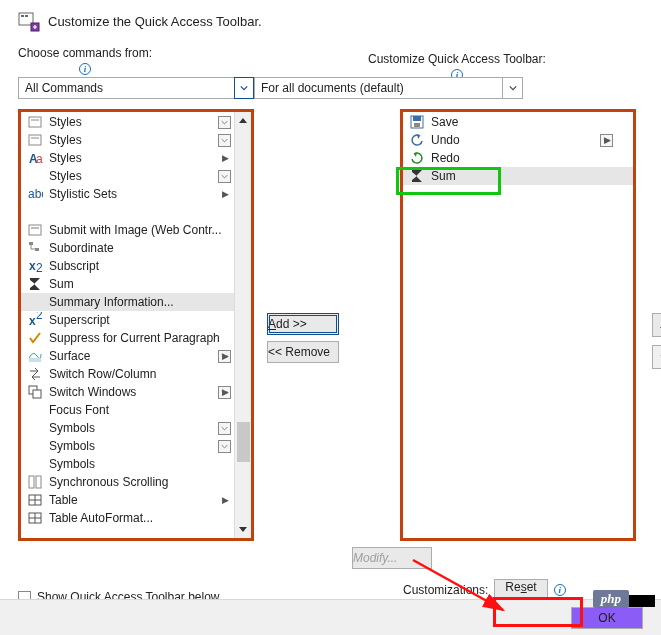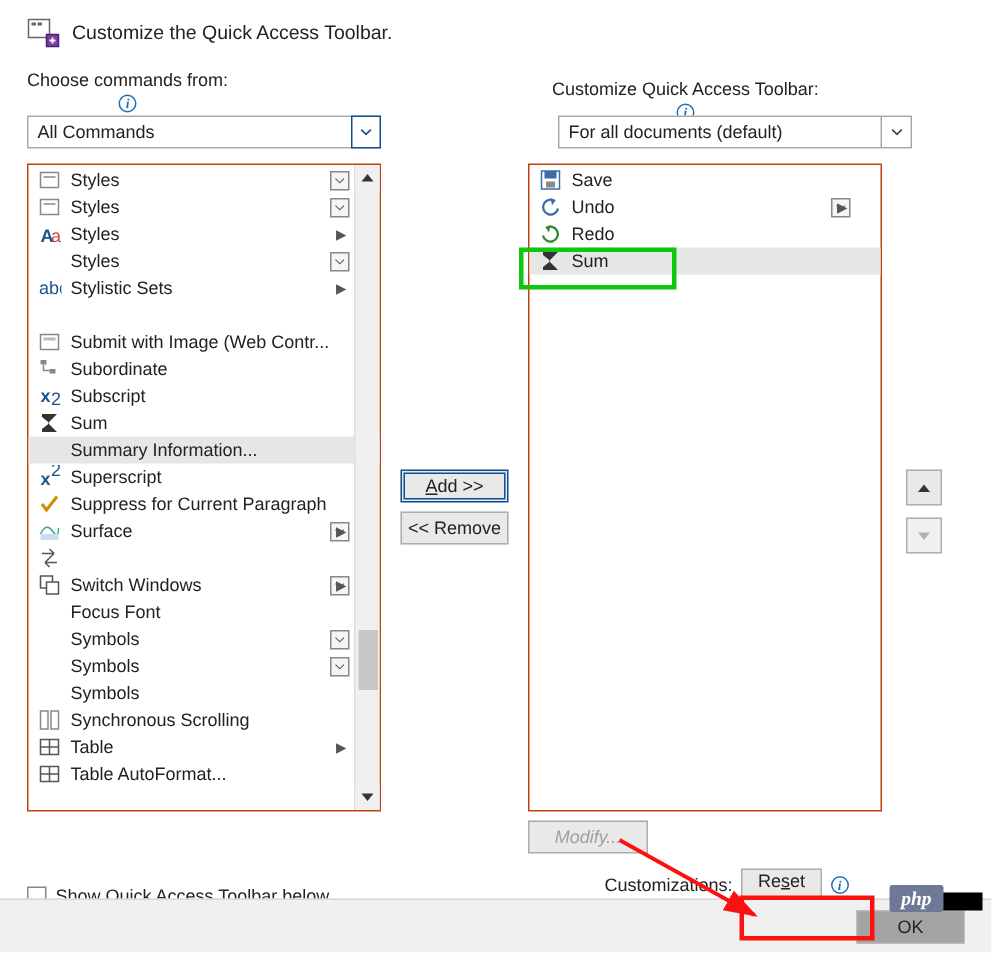--- a/index.html
+++ b/index.html
@@ -3,59 +3,59 @@
 <meta charset="utf-8">
 <style>
 * { box-sizing: border-box; font-family: "Segoe UI", Tahoma, sans-serif; font-size: 12px; }
 body { margin: 0; background: #fff; width: 661px; height: 635px; position: relative; color: #222; }
 .header { display: flex; align-items: center; padding: 10px 18px 6px; }
 .header-icon { width: 22px; height: 22px; margin-right: 8px; display: flex; align-items: center; justify-content: center; }
 .header-title { font-size: 13px; }
 .row-labels { display: flex; padding: 8px 18px 0; gap: 340px; }
 .lbl { display: flex; align-items: center; gap: 3px; flex-direction: column; }
 .info { display:inline-flex; width:12px; height:12px; border:1px solid #1a6fb8; border-radius:50%; color:#1a6fb8; font-size:9px; align-items:center; justify-content:center; font-style: italic; font-weight: bold; font-family: Georgia, serif; }
-.selects { display:flex; padding: 2px 18px 6px; gap: 118px; }
+.selects { display:flex; padding: 2px 18px 6px; }
 .combo { position: relative; border:1px solid #aaa; height:22px; display:flex; align-items:center; padding:0 22px 0 6px; background:#fff; }
 .combo.left { width:236px; }
-.combo.right { width:236px; }
+.combo.right { width:269px; }
 .combo .arrow { position:absolute; right:0; top:0; width:20px; height:100%; border-left:1px solid #aaa; display:flex; align-items:center; justify-content:center; }
 .combo.left .arrow { border:1px solid #0f4e8f; background:#fff; right:-1px; top:-1px; height:22px; }
 .combo .arrow svg { width:8px; height:8px; }
 .body { display:flex; padding: 4px 18px 0; gap:12px; align-items:flex-start; }
-.listbox { border:1px solid #c2410c; background:#fff; position:relative; }
+.listbox { border:3px solid #c2410c; background:#fff; position:relative; }
 .listbox.left { width:236px; height:432px; }
 .listbox.right { width:236px; height:432px; }
 .scroll { position:absolute; right:0; top:0; width:17px; height:100%; background:#f0f0f0; border-left:1px solid #ddd; }
 .scroll .btn { height:17px; background:#f0f0f0; display:flex; align-items:center; justify-content:center; }
 .scroll .thumb { position:absolute; left:2px; width:13px; background:#c8c8c8; }
 .items { padding:1px 0; }
 .item { display:flex; align-items:center; height:18px; padding-left:6px; gap:6px; position:relative; }
 .item.selected { background:#e6e6e6; }
 .item .icon { width:16px; height:16px; display:flex; align-items:center; justify-content:center; flex-shrink:0; }
 .item .txt { white-space:nowrap; overflow:hidden; text-overflow:ellipsis; flex:1; }
 .item .dd { width:13px; height:13px; border:1px solid #888; margin-right:20px; display:flex; align-items:center; justify-content:center; background:#f5f5f5; }
 .item .fly { position:absolute; right:22px; font-size:9px; color:#555; }
 .mid-col { display:flex; flex-direction:column; gap:6px; margin-top:204px; width:74px; align-items:center; }
-.btn-std { border:1px solid #adadad; background:#e9e9e9; height:22px; width:72px; display:flex; align-items:center; justify-content:center; cursor:default; }
+.btn-std { border:1px solid #adadad; background:#e9e9e9; height:22px; width:72px; display:flex; align-items:center; justify-content:flex-start; cursor:default; }
 .btn-std.focused { border:1px solid #0f4e8f; outline:1px solid #0f4e8f; outline-offset:-3px; }
 .btn-std.disabled { color:#a0a0a0; }
 .right-col { position:relative; }
-.right-list-wrap { position:relative; }
+.right-list-wrap { position:relative;margin-left:48px; }
 .green-box { position:absolute; border:3px solid #10c610; left:-7px; top:55px; width:105px; height:28px; pointer-events:none; z-index:5; }
 .updown { position:absolute; right:-40px; top:204px; display:flex; flex-direction:column; gap:8px; }
 .sqbtn { width:24px; height:24px; border:1px solid #adadad; background:#e9e9e9; display:flex; align-items:center; justify-content:center; }
 .sqbtn.disabled { color:#b0b0b0; background:#f0f0f0; }
 .modify { margin-top:6px; width:80px;font-style:italic; }
 .below { display:flex; padding: 10px 18px 0; justify-content:space-between; align-items:center; }
 .chk { display:flex; align-items:flex-start; gap:6px; }
 .chk .box { width:13px; height:13px; border:1px solid #888; margin-top:1px; }
 .custrow { display:flex; align-items:center; gap:6px; }
 .reset-btn { border:1px solid #adadad; background:#e9e9e9; height:22px; padding:0 10px; display:flex; align-items:center; gap:4px;flex-direction:column; }
 .footer { position:absolute; bottom:0; left:0; right:0; height:36px; background:#f0f0f0; border-top:1px solid #d8d8d8; display:flex; align-items:center; justify-content:flex-end; padding-right:18px; gap:10px; }
-.ok-btn { border:1px solid #adadad; background:#a3a3a3; width:72px; height:22px; display:flex; align-items:center; justify-content:center; }
+.ok-btn { border:1px solid #adadad; background:#8b5cf6; width:72px; height:22px; display:flex; align-items:center; justify-content:center; }
 .red-box { position:absolute; border:3px solid #ff1010; left:493px; top:597px; width:90px; height:30px; pointer-events:none; z-index:6; }
 .arrow-red { position:absolute; left:408px; top:555px; z-index:6; pointer-events:none; }
 .php-badge { position:absolute; right:32px; top:590px; background:#6d7997; color:#fff; font-style:italic; font-weight:bold; padding:1px 8px; font-size:13px; border-radius:2px; z-index:7; font-family: Georgia, serif; }
 .black-strip { position:absolute; right:6px; top:595px; width:48px; height:12px; background:#000; z-index:4; }
 .tri { width:0; height:0; border-left:4px solid transparent; border-right:4px solid transparent; border-top:5px solid #333; }
 .tri-u { width:0; height:0; border-left:4px solid transparent; border-right:4px solid transparent; border-bottom:5px solid #333; }
 .underline { text-decoration: underline; }
 </style>
 </head>
 <body>
@@ -242,20 +242,21 @@
             </svg>
           </span>
           <span class="fly">▶</span>
         </div>
         <div class="item">
           <span class="icon">
             <svg width="16" height="16" viewBox="0 0 16 16">
               <path d="M3 5 H11 M11 5 L8 2 M11 5 L8 8 M13 11 H5 M5 11 L8 8 M5 11 L8 14" fill="none" stroke="#555"></path>
             </svg>
           </span>
+          <span class="txt">Switch Row/Column</span>
         </div>
         <div class="item">
           <span class="icon">
             <svg width="16" height="16" viewBox="0 0 16 16">
               <rect x="2" y="2" width="8" height="8" fill="none" stroke="#555"></rect>
               <rect x="6" y="6" width="8" height="8" fill="#fff" stroke="#555"></rect>
             </svg>
           </span>
           <span class="txt">Switch Windows</span>
           <span class="dd">

